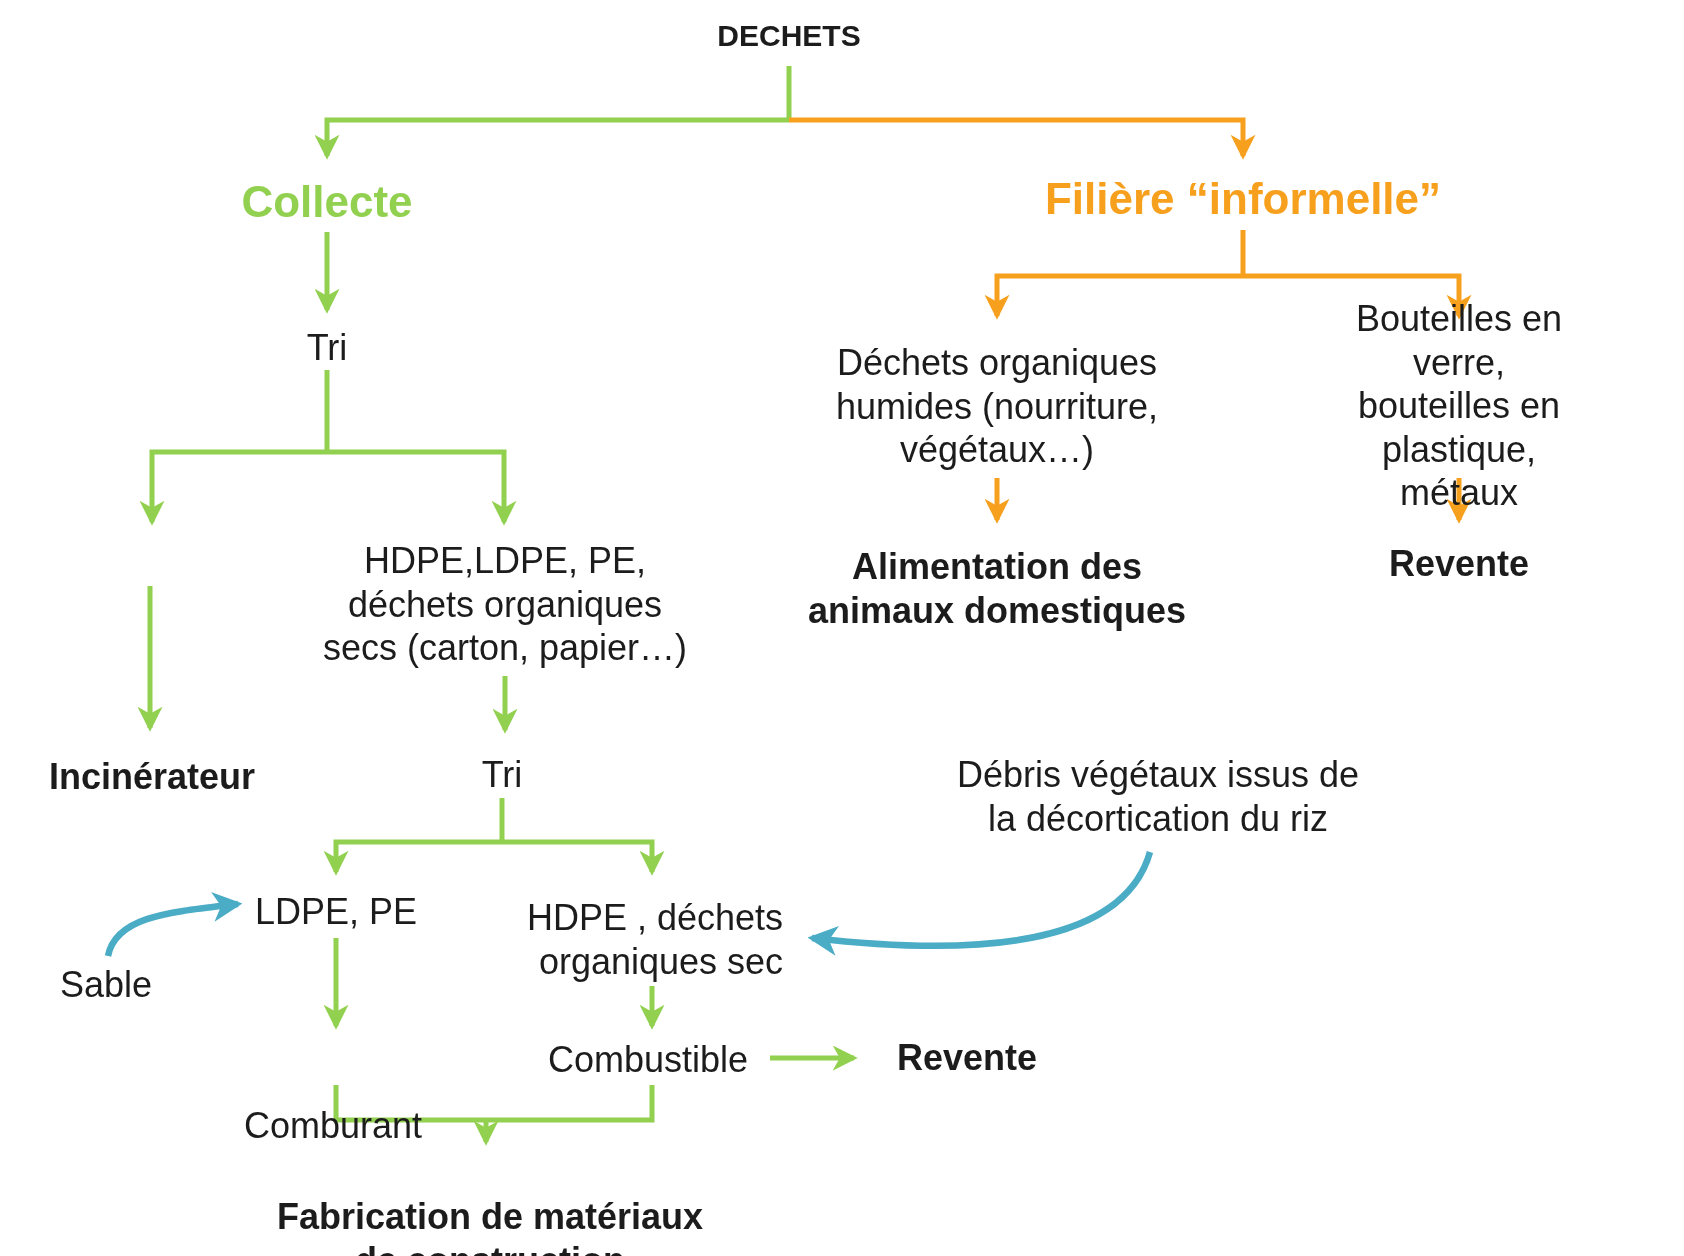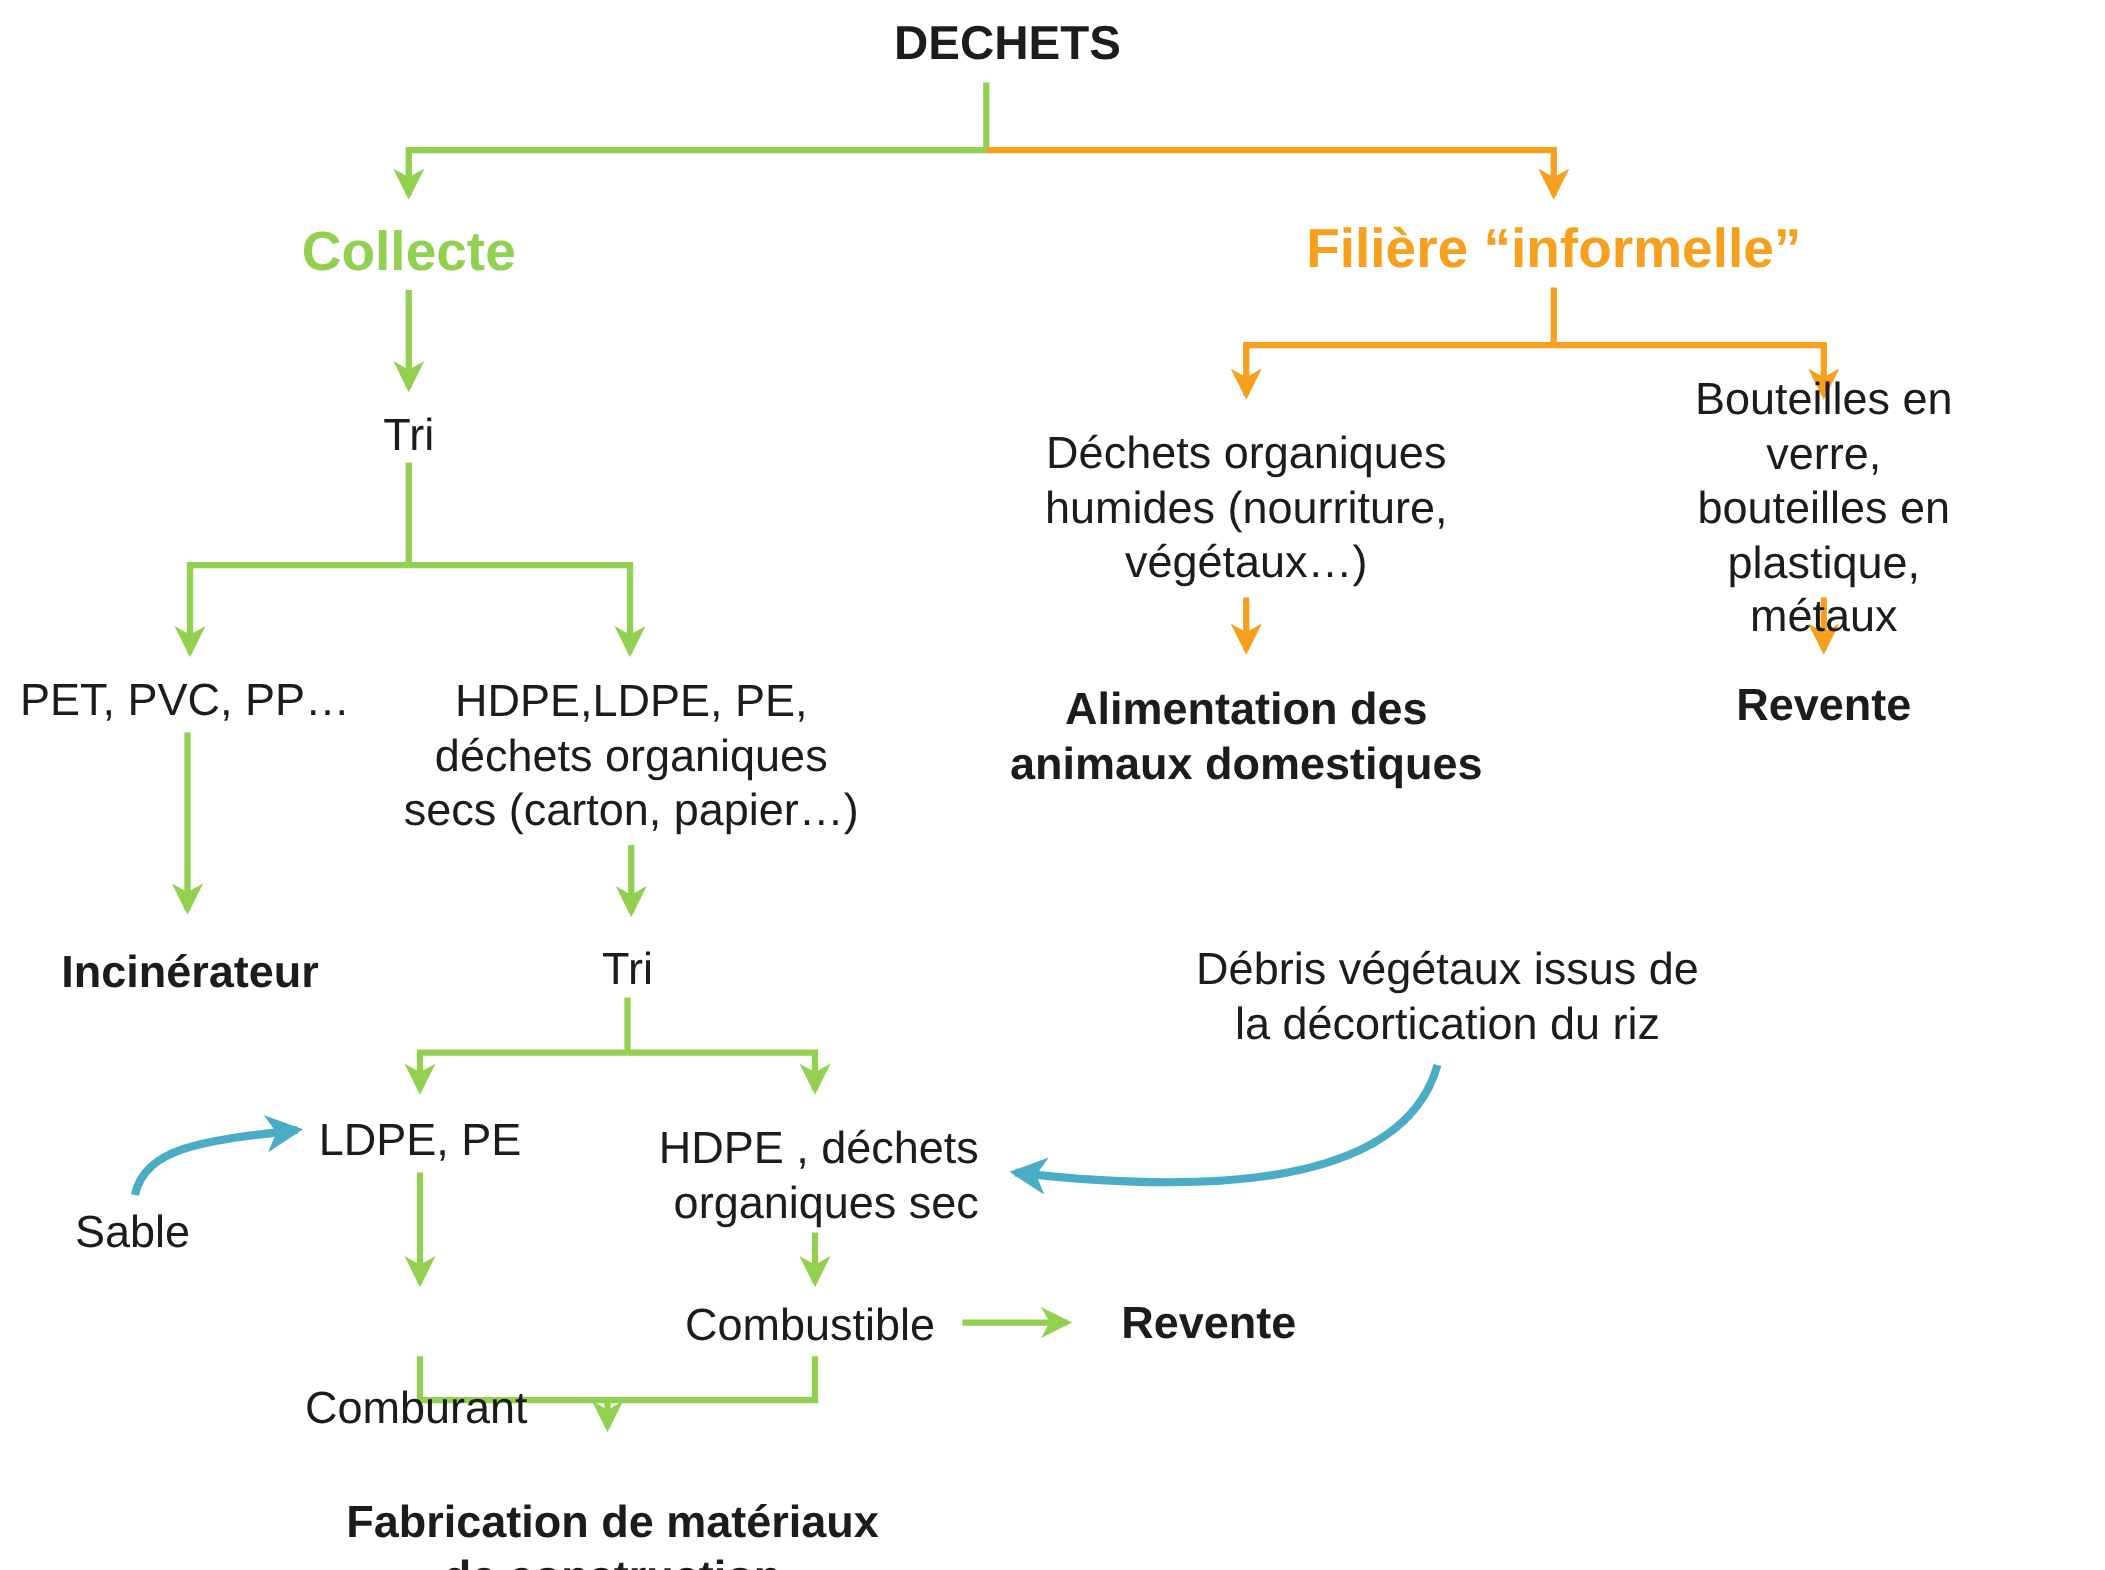--- a/index.html
+++ b/index.html
@@ -21,21 +21,21 @@
     position:absolute;
     transform:translate(-50%,-50%);
     white-space:pre-line;
     text-align:center;
     color:#1c1c1c;
     font-size:36px;
     line-height:1.21;
   }
   .b{font-weight:bold;}
   .h{font-size:44px;}
-  .title{font-size:38px;margin-left:17px;}
+  .title{font-size:30px;}
   .green-t{color:var(--green);}
   .orange-t{color:var(--orange);}
 </style>
 </head>
 <body>
 
 <div id="canvas">
 
   <svg id="wires" viewBox="0 0 1684 1256" aria-hidden="true">
     <defs>
@@ -79,21 +79,20 @@
 
     <path class="sb" d="M108 956 C116 916 170 912 238 904" marker-end="url(#mb)"></path>
     <path class="sb" d="M1150 852 C1128 930 1020 962 812 938" marker-end="url(#mb)"></path>
   </svg>
 
   <div class="n b title" style="left:789px;top:36px;">DECHETS</div>
   <div class="n b h green-t" style="left:327px;top:202px;">Collecte</div>
   <div class="n b h orange-t" style="left:1243px;top:199px;">Filière “informelle”</div>
 
   <div class="n" style="left:327px;top:348px;">Tri</div>
-  <div class="n" style="left:148px;top:560px;">PET, PVC, PP…</div>
   <div class="n b" style="left:152px;top:777px;">Incinérateur</div>
   <div class="n" style="left:505px;top:604px;">HDPE,LDPE, PE,
 déchets organiques
 secs (carton, papier…)</div>
   <div class="n" style="left:502px;top:775px;">Tri</div>
 
   <div class="n" style="left:336px;top:912px;">LDPE, PE</div>
   <div class="n" style="left:655px;top:940px;text-align:right;">HDPE , déchets
 organiques sec</div>
   <div class="n" style="left:106px;top:985px;">Sable</div>

